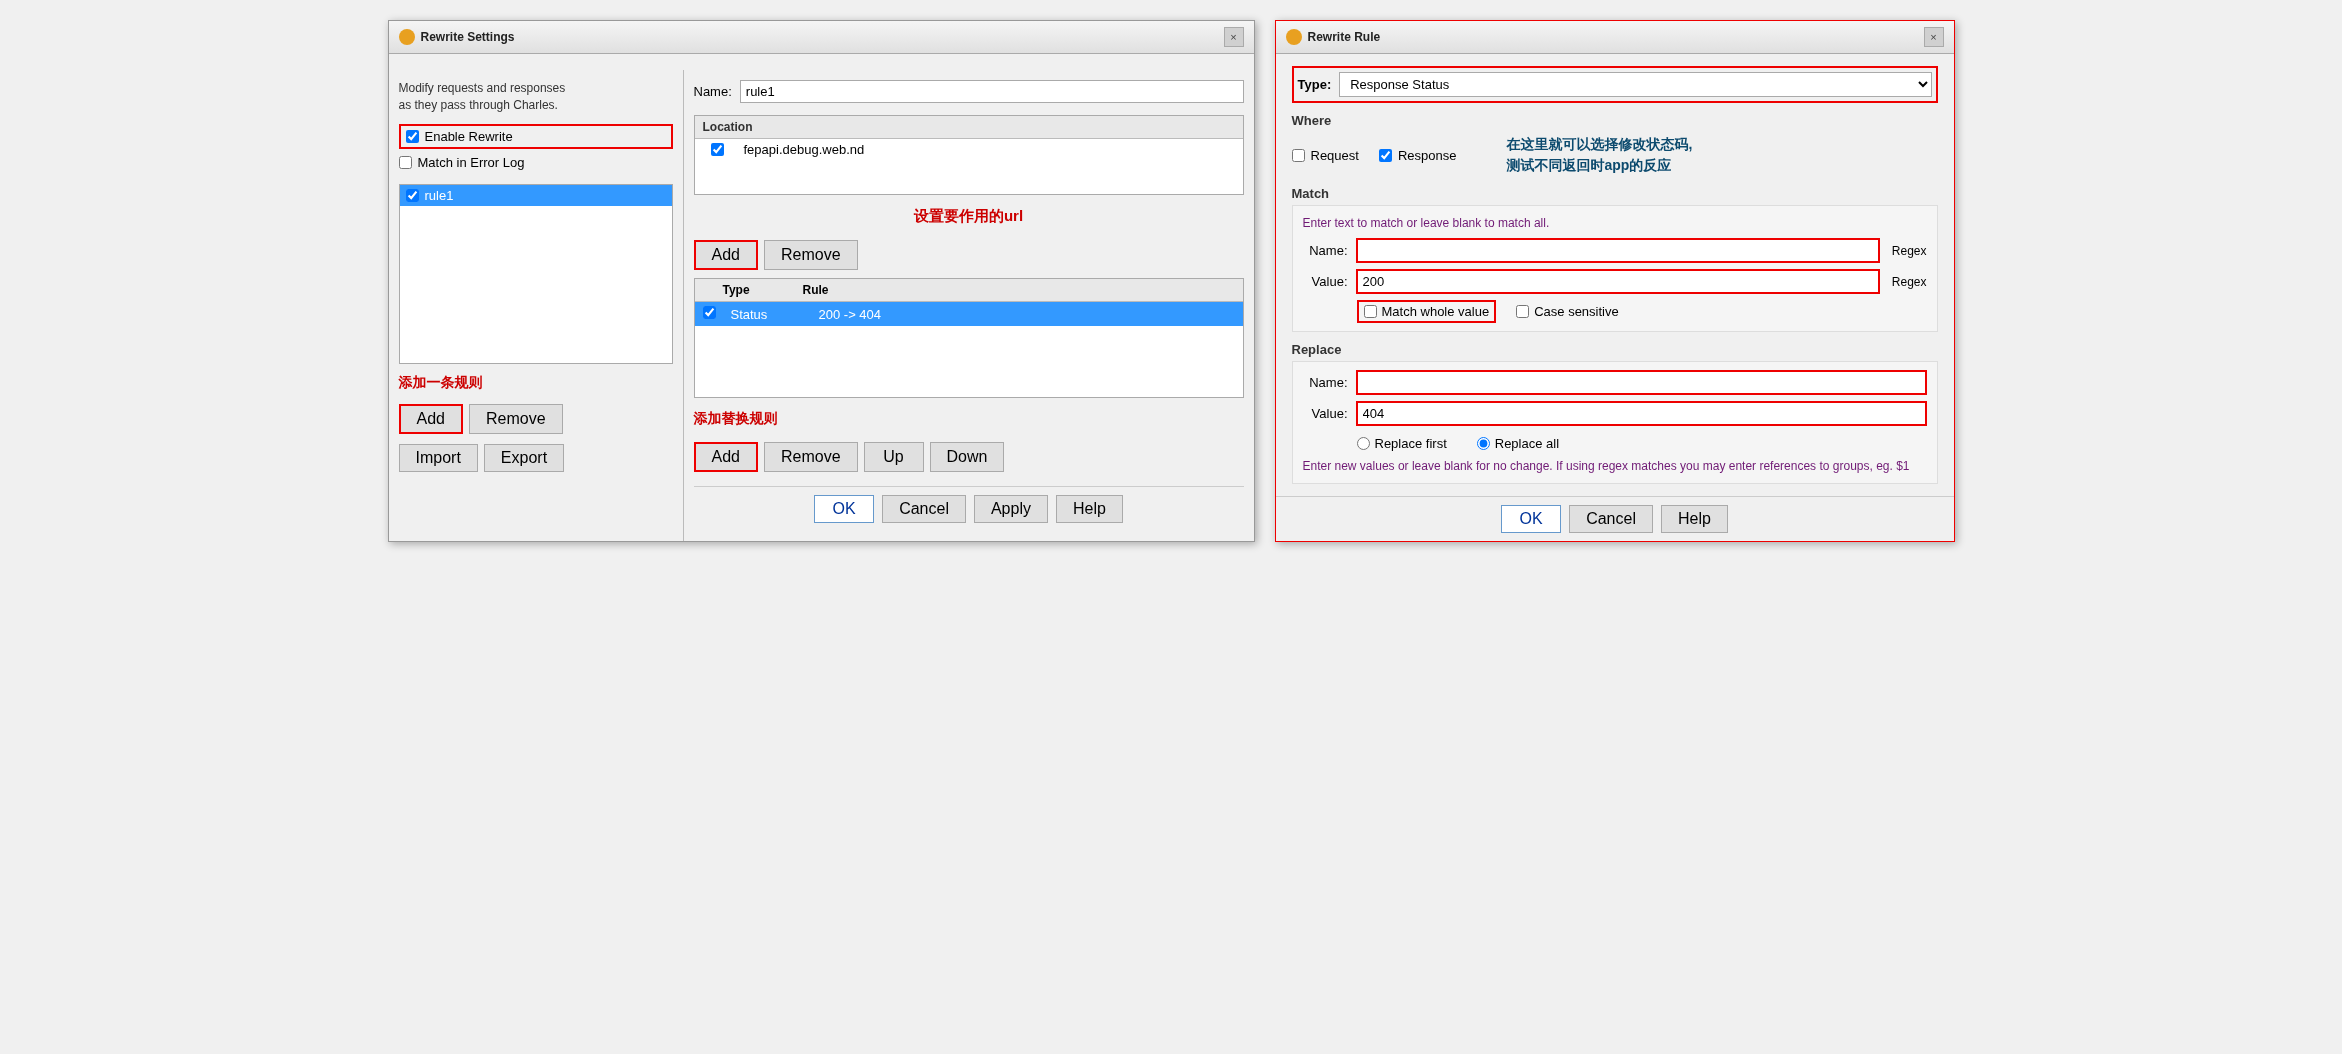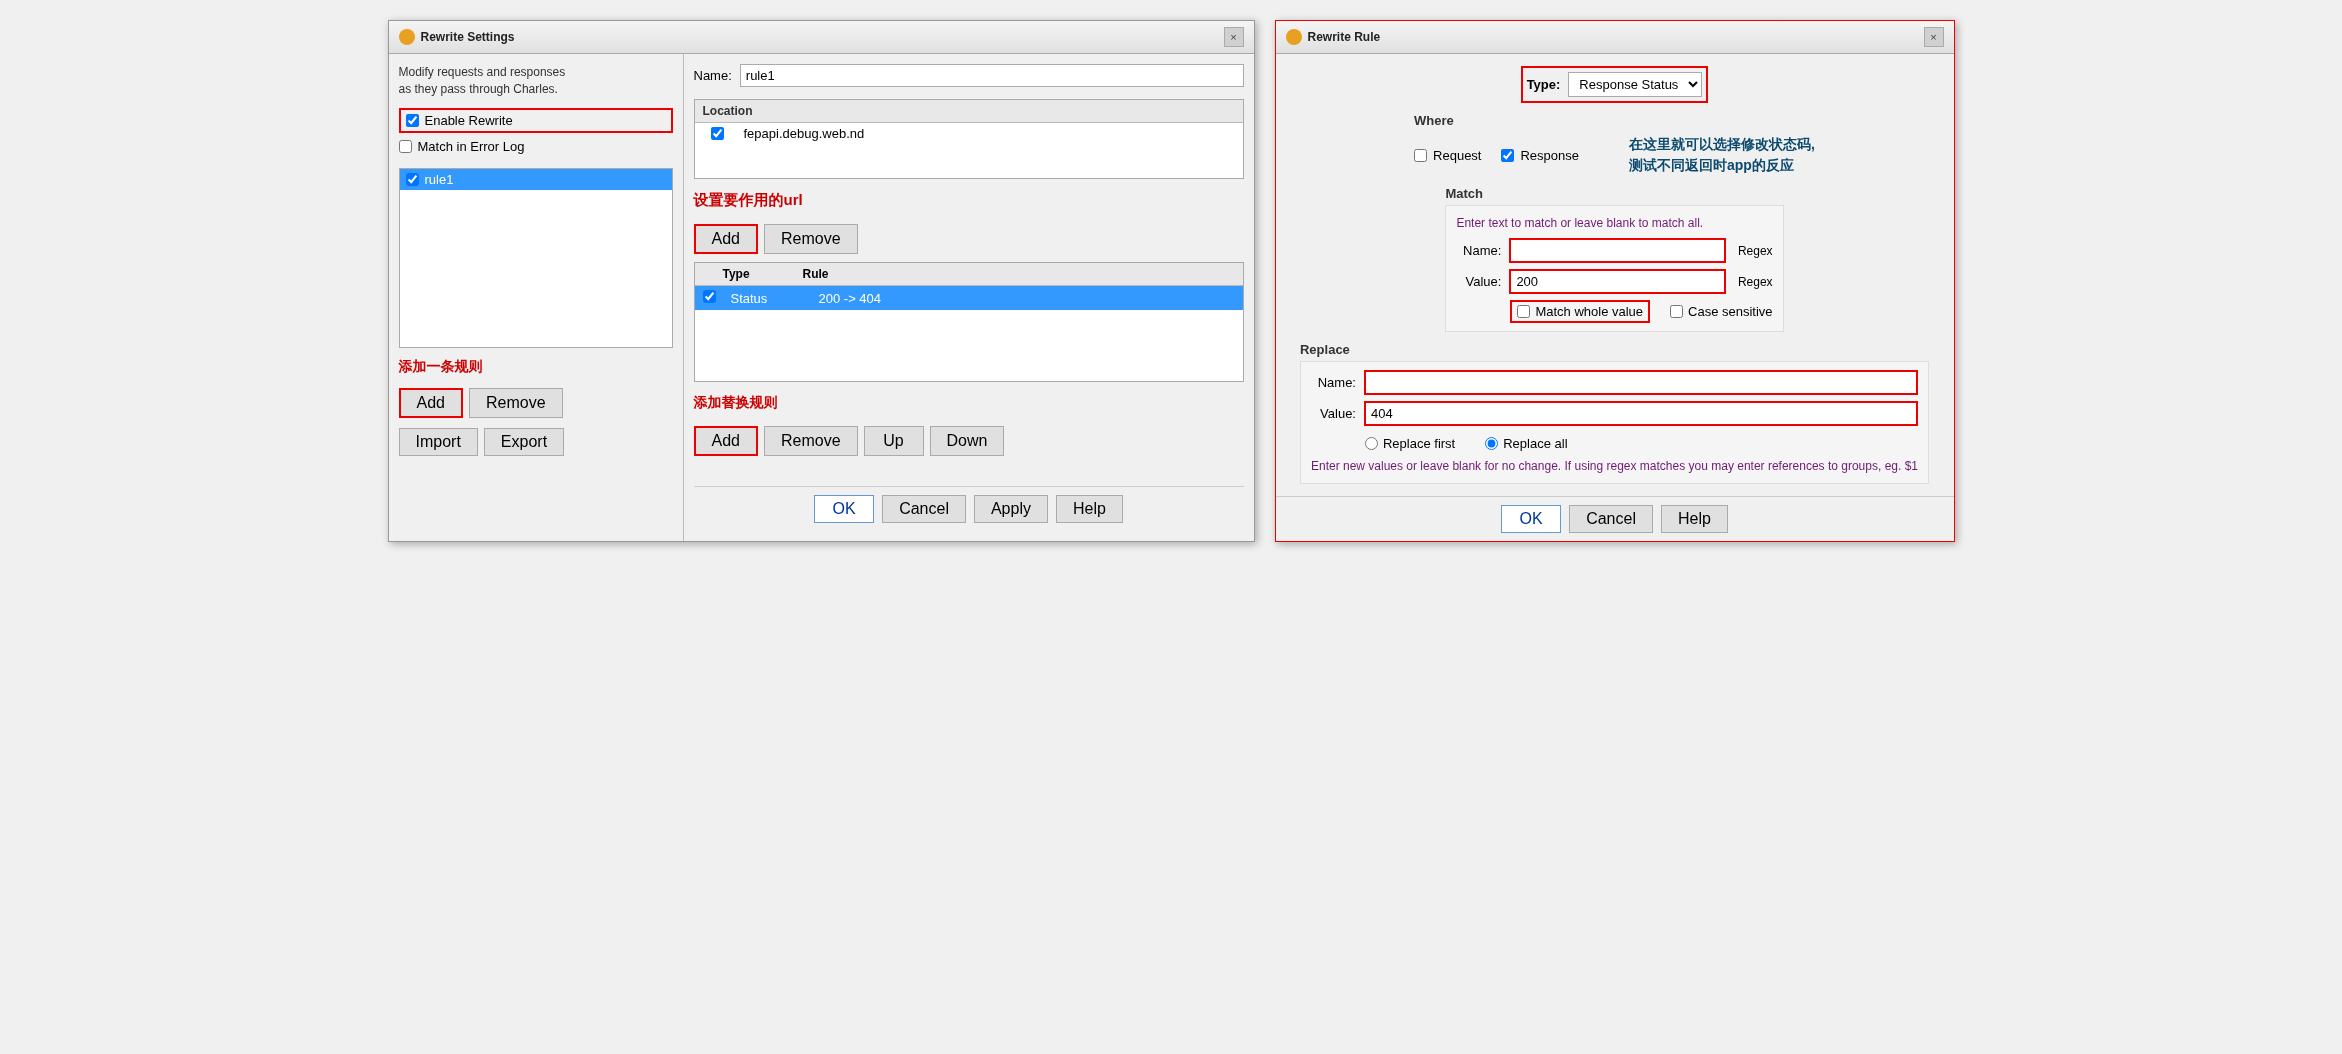--- a/index.html
+++ b/index.html
@@ -365,21 +365,21 @@
 
     <div style="display:flex; flex-direction:column; width:100%;">
       <div class="dialog-titlebar" style="display:flex; align-items:center; justify-content:space-between; padding: 6px 10px;">
         <div class="title-left">
           <span class="title-icon"></span>
           <span>Rewrite Settings</span>
         </div>
         <div class="close-btn">×</div>
       </div>
 
-      <div style="display:flex; flex-direction:row; flex:1;">
+      <div style="display:flex; flex-direction:row; flex:1;margin-top:16px;">
 
         <div class="left-sidebar-pane">
           <div style="padding: 10px; display:flex; flex-direction:column; gap:6px; flex:1;">
             <p class="desc-text">
               <span>Modify requests and responses</span><br>
               <span>as they pass through Charles.</span>
             </p>
             <div class="checkbox-row highlighted">
               <input type="checkbox" checked="" style="">
               <span>Enable Rewrite</span>
@@ -417,21 +417,21 @@
           </div>
 
           <div class="location-table">
             <div class="table-header">Location</div>
             <div class="table-row">
               <input type="checkbox" checked="" style="">
               <span>fepapi.debug.web.nd</span>
             </div>
           </div>
 
-          <div class="annotation-text" style="font-size:15px;">设置要作用的url</div>
+          <div class="annotation-text" style="text-align:center; font-size:15px;">设置要作用的url</div>
 
           <div class="btn-row">
             <button class="btn highlighted">Add</button>
             <button class="btn">Remove</button>
           </div>
 
           <div class="rules-table">
             <div class="rules-table-header">
               <div class="col-checkbox"></div>
               <div class="col-type">Type</div>
@@ -468,21 +468,21 @@
 
   <div class="right-panel-dialog">
     <div class="dialog-titlebar">
       <div class="title-left">
         <span class="title-icon"></span>
         <span>Rewrite Rule</span>
       </div>
       <div class="close-btn">×</div>
     </div>
 
-    <div class="dialog-content" style="padding: 12px 16px; gap:10px;align-items:center;">
+    <div class="dialog-content" style="padding: 12px 16px; gap:10px;">
 
       <div class="type-row">
         <span class="type-label">Type:</span>
         <select class="type-select">
           <option>Response Status</option>
         </select>
       </div>
 
       <div>
         <div class="section-label">Where</div>

